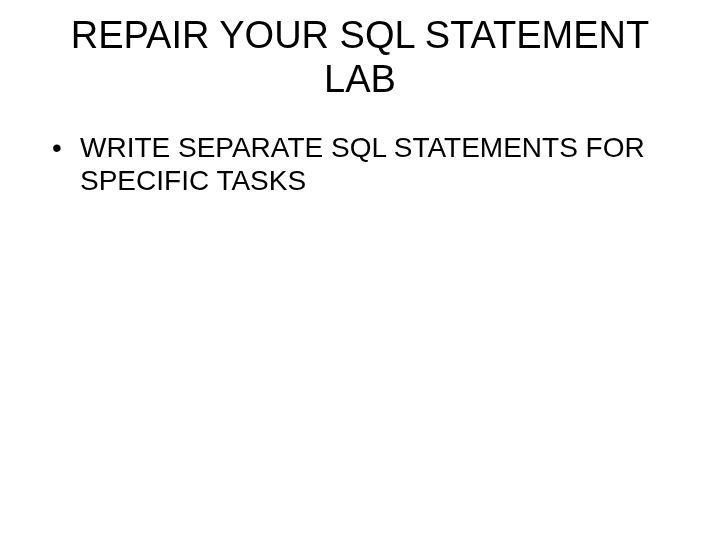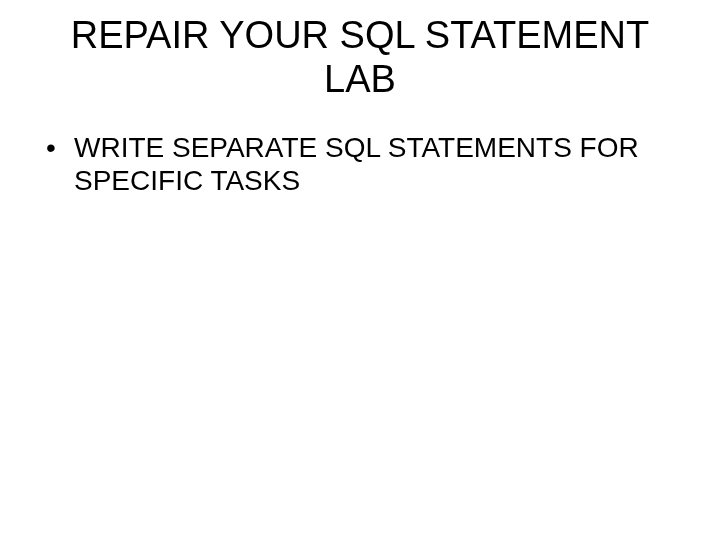--- a/index.html
+++ b/index.html
@@ -21,21 +21,21 @@
     font-size: 38px;
     line-height: 1.15;
     text-align: center;
     margin: 0 0 30px 0;
     font-weight: 400;
     letter-spacing: 0px;
   }
   .bullets {
     list-style: none;
     padding: 0 20px 0 10px;
-    margin: 0;
+    margin: 6px;
     font-size: 28px;
     line-height: 1.18;
   }
   .bullets li {
     position: relative;
     padding-left: 34px;
     margin: 0 0 4px 0;
   }
   .bullets li::before {
     content: "•";

